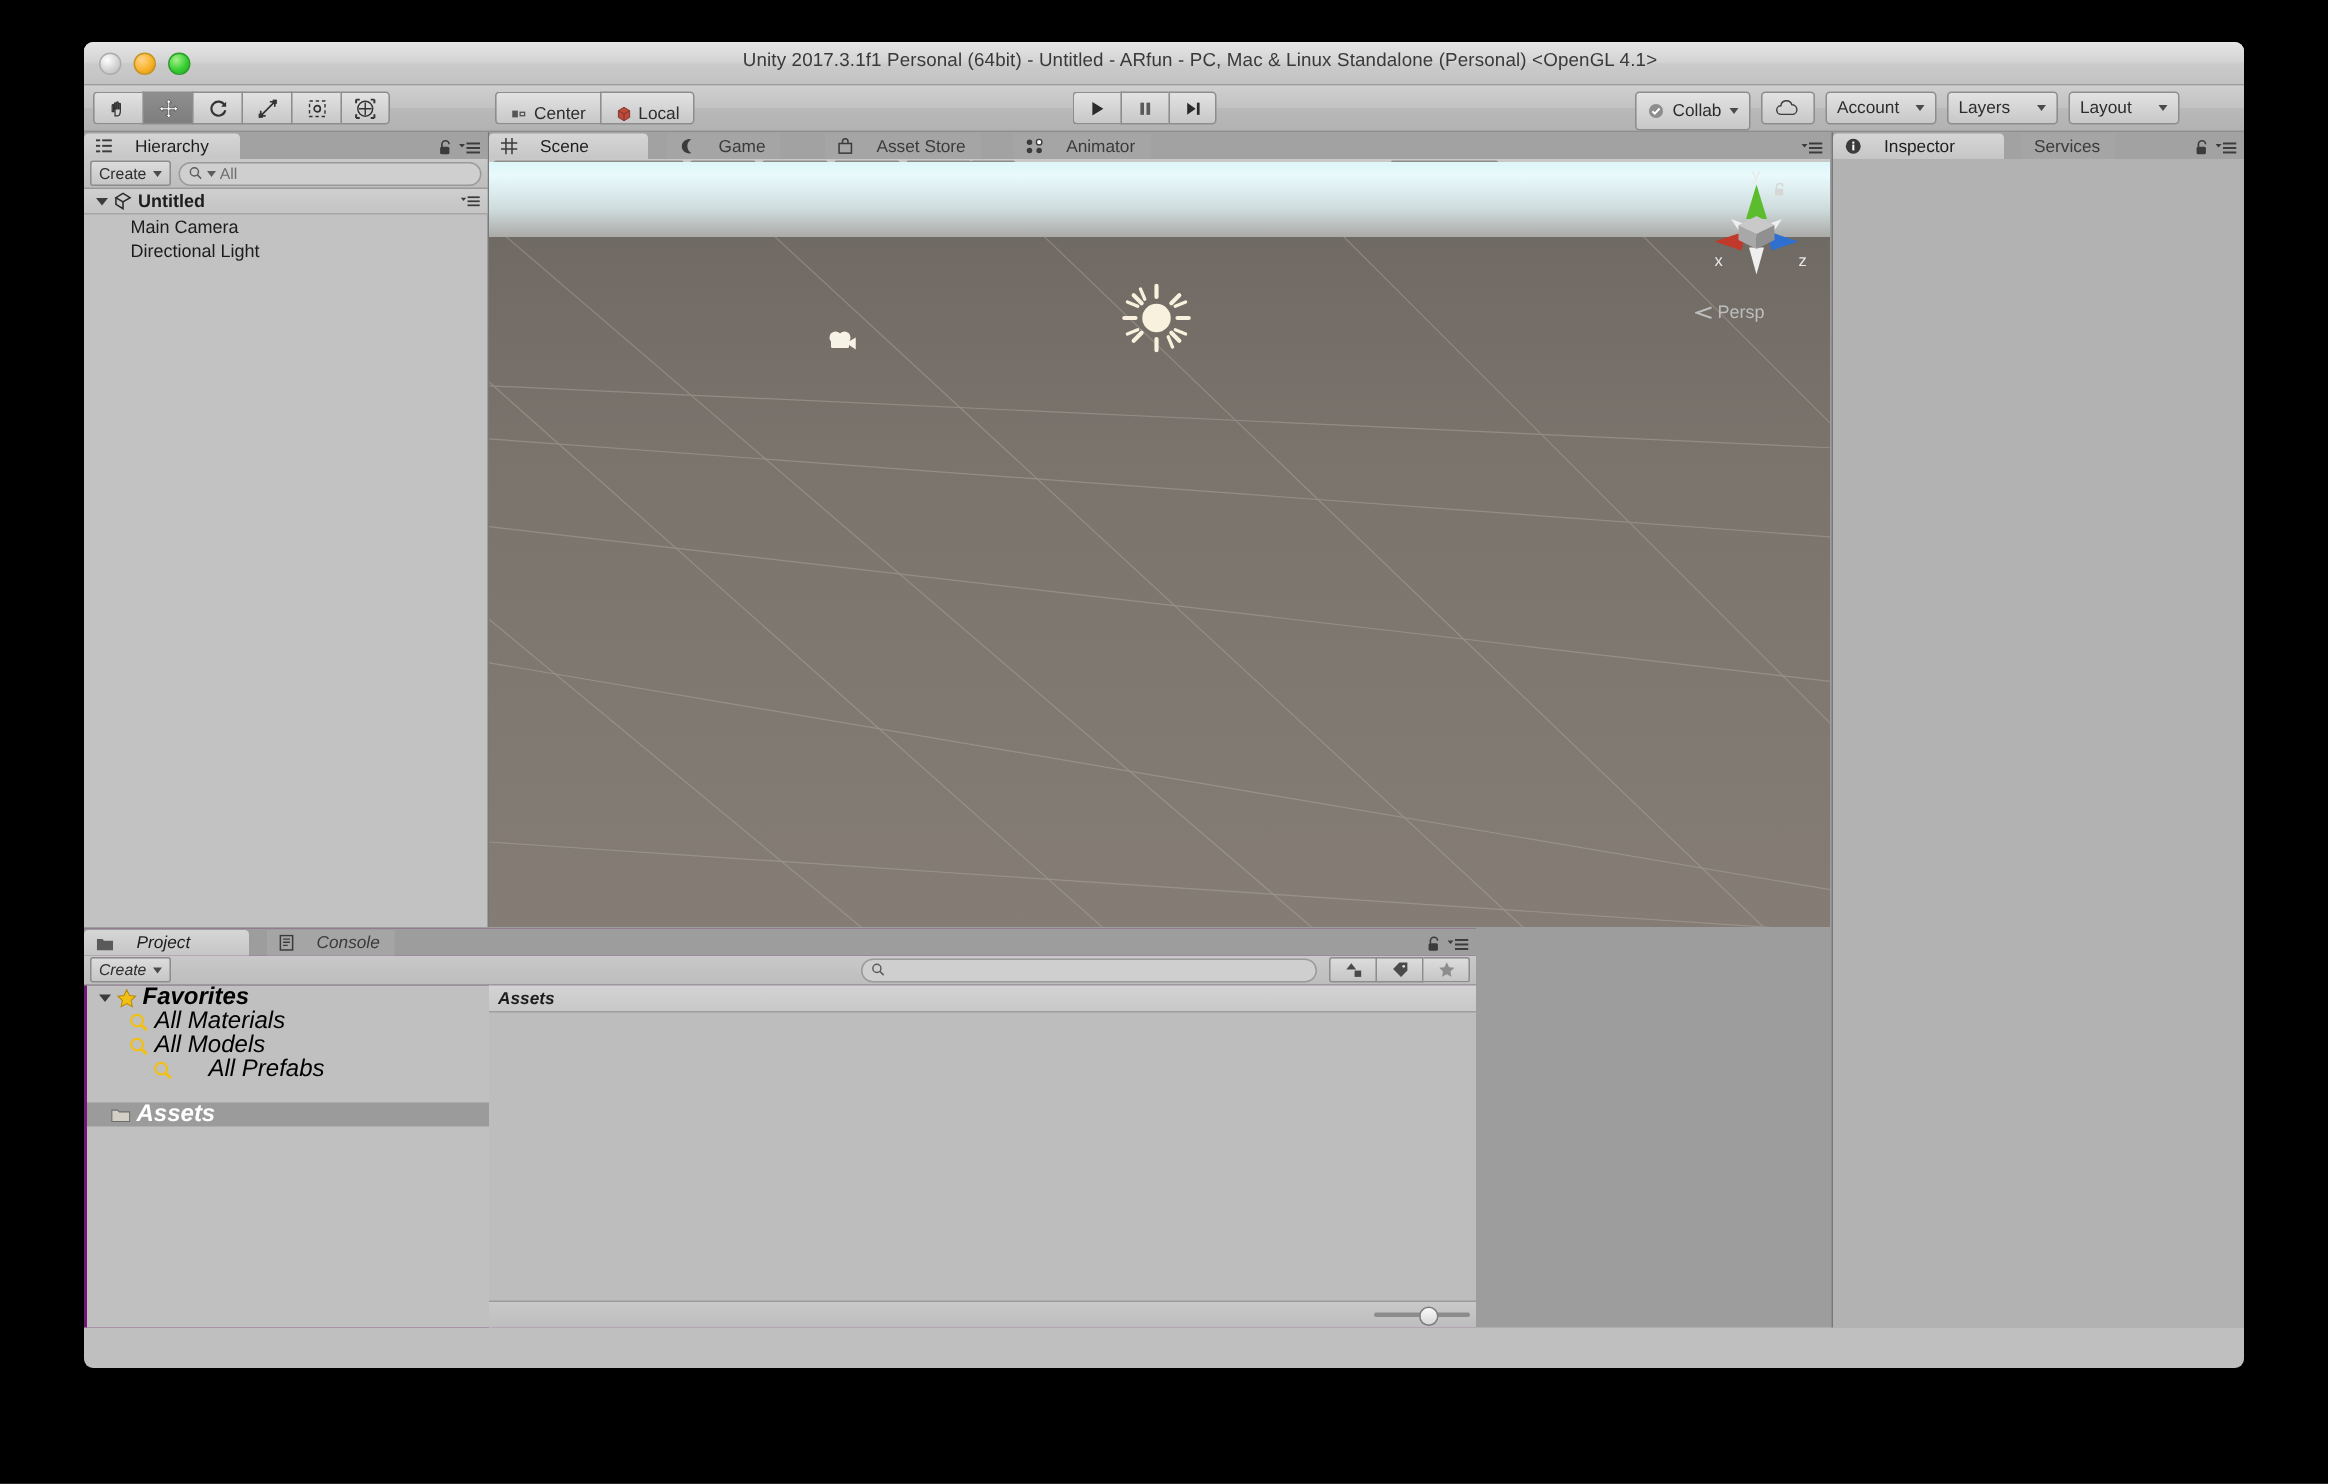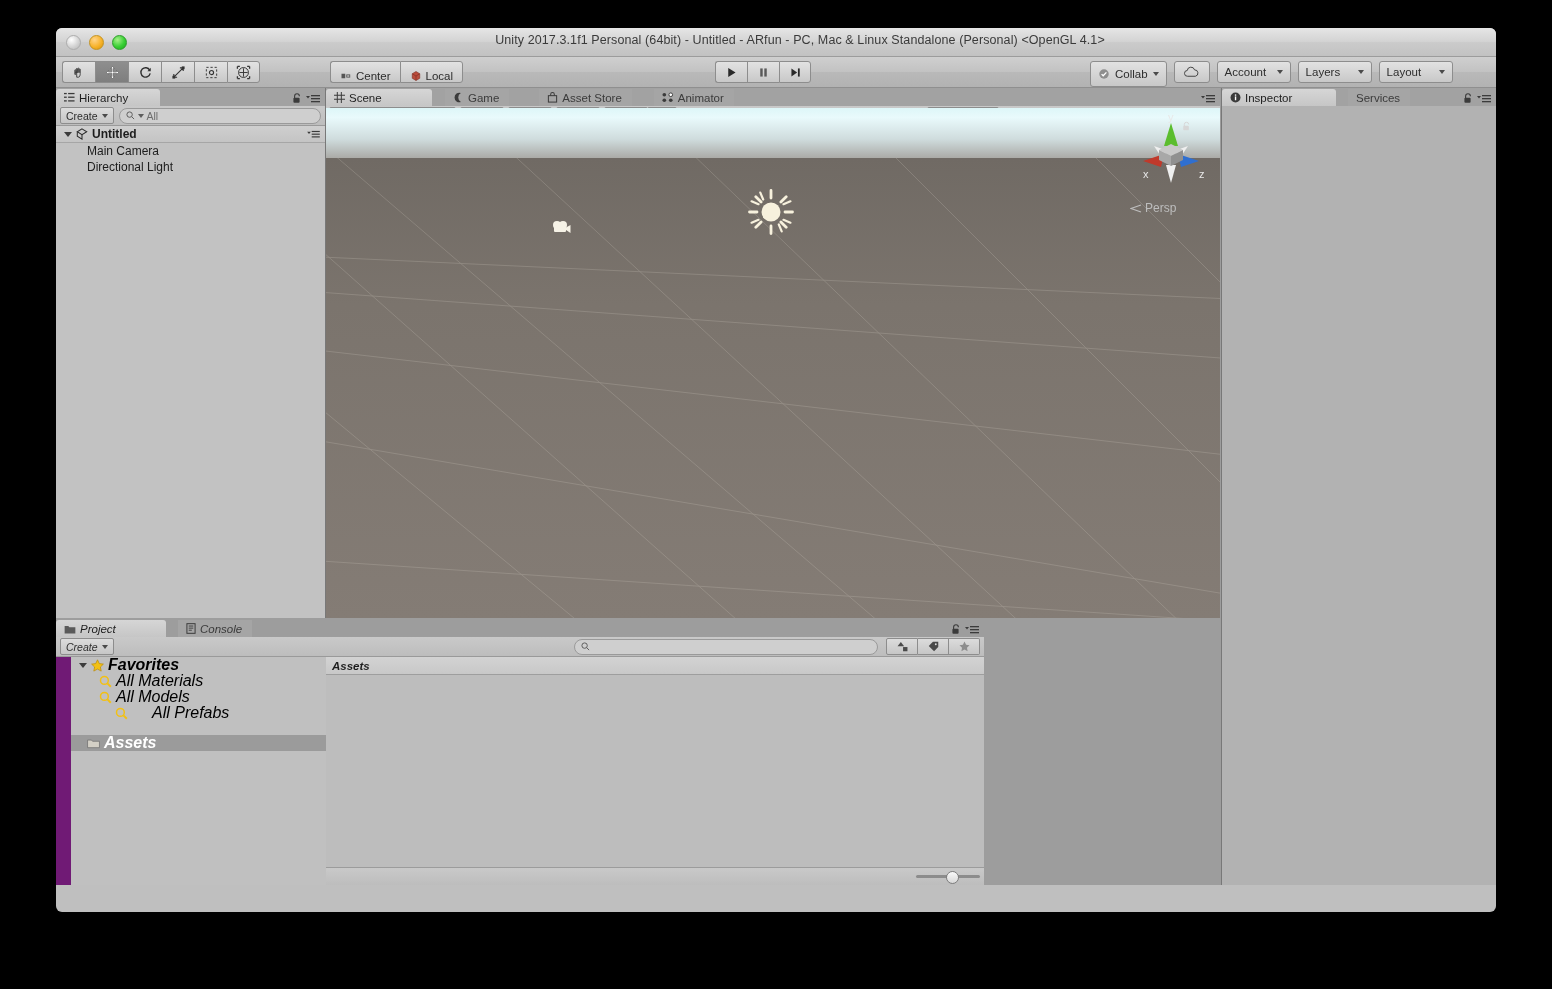--- a/index.html
+++ b/index.html
@@ -44,21 +44,21 @@
   .rightgrp{top:4px;position:absolute;display:flex;gap:7px;}
   .rightgrp .tbtn{border-right-width:1px;border-radius:3px;gap:5px;}
 
   .caret{width:0;height:0;border-left:3.5px solid transparent;border-right:3.5px solid transparent;
       border-top:4px solid #4a4a4a;display:inline-block;}
 
   
   .body{position:relative;height:797px;background:#9d9d9d;}
   .panel-tabbar{height:18px;display:flex;align-items:flex-end;position:relative;
       background:#a2a2a2;}
-  .ptab{height:17px;display:flex;align-items:center;gap:4px;padding:0 10px 0 8px;
+  .ptab{height:17px;display:flex;align-items:center;gap:15px;padding:0 10px 0 8px;
       font-size:11.5px;color:#3b3b3b;background:#a5a5a5;}
   .ptab.active{background:linear-gradient(to bottom,#d6d6d6,#c6c6c6);
       border-radius:3px 3px 0 0;color:#1e1e1e;}
   .tabtools{position:absolute;right:5px;bottom:2px;display:flex;align-items:center;gap:4px;}
 
   .hierarchy{position:absolute;left:0;top:0;width:269px;height:530px;
       background:#c2c2c2;border-right:1px solid #787878;}
   .subbar{height:19px;display:flex;align-items:center;gap:5px;padding:0 4px;
       background:linear-gradient(to bottom,#c9c9c9,#bdbdbd);border-bottom:1px solid #9a9a9a;}
   .minibtn{display:flex;align-items:center;gap:4px;height:15px;padding:0 5px;font-size:10.5px;color:#2e2e2e;
@@ -89,21 +89,21 @@
   .ground{position:absolute;left:0;top:50px;right:0;bottom:0;
       background:linear-gradient(to bottom,#706a64 0%,#7b746d 32%,#847c75 100%);}
   .gizmo-labels{position:absolute;font-size:11px;color:#e8e8e8;}
 
   
   .inspector{position:absolute;left:1165px;top:0;right:0;height:797px;background:#b2b2b2;
       border-left:1px solid #787878;}
 
   
   .project{position:absolute;left:0;top:531px;width:928px;height:266px;background:#701a75;font-style:italic;}
-  .proj-left{position:absolute;left:15px;top:38px;width:269px;bottom:0;background:#c0c0c0;
+  .proj-left{position:absolute;left:2px;top:38px;width:269px;bottom:0;background:#c0c0c0;
       border-right:1px solid #7e7e7e;}
   .proj-right{position:absolute;left:270px;top:38px;right:0;bottom:0;background:#bdbdbd;}
   .assets-head{height:17px;display:flex;align-items:center;padding-left:6px;font-size:11.5px;
       font-weight:bold;color:#1d1d1d;background:linear-gradient(to bottom,#d3d3d3,#c8c8c8);
       border-bottom:1px solid #9e9e9e;}
   .empty-msg{text-align:center;margin-top:13px;font-size:12px;color:#6e6e6e;}
   .proj-footer{position:absolute;left:0;right:0;bottom:0;height:17px;
       background:linear-gradient(to bottom,#c9c9c9,#bdbdbd);border-top:1px solid #9c9c9c;
       display:flex;align-items:center;justify-content:flex-end;padding-right:4px;}
 

